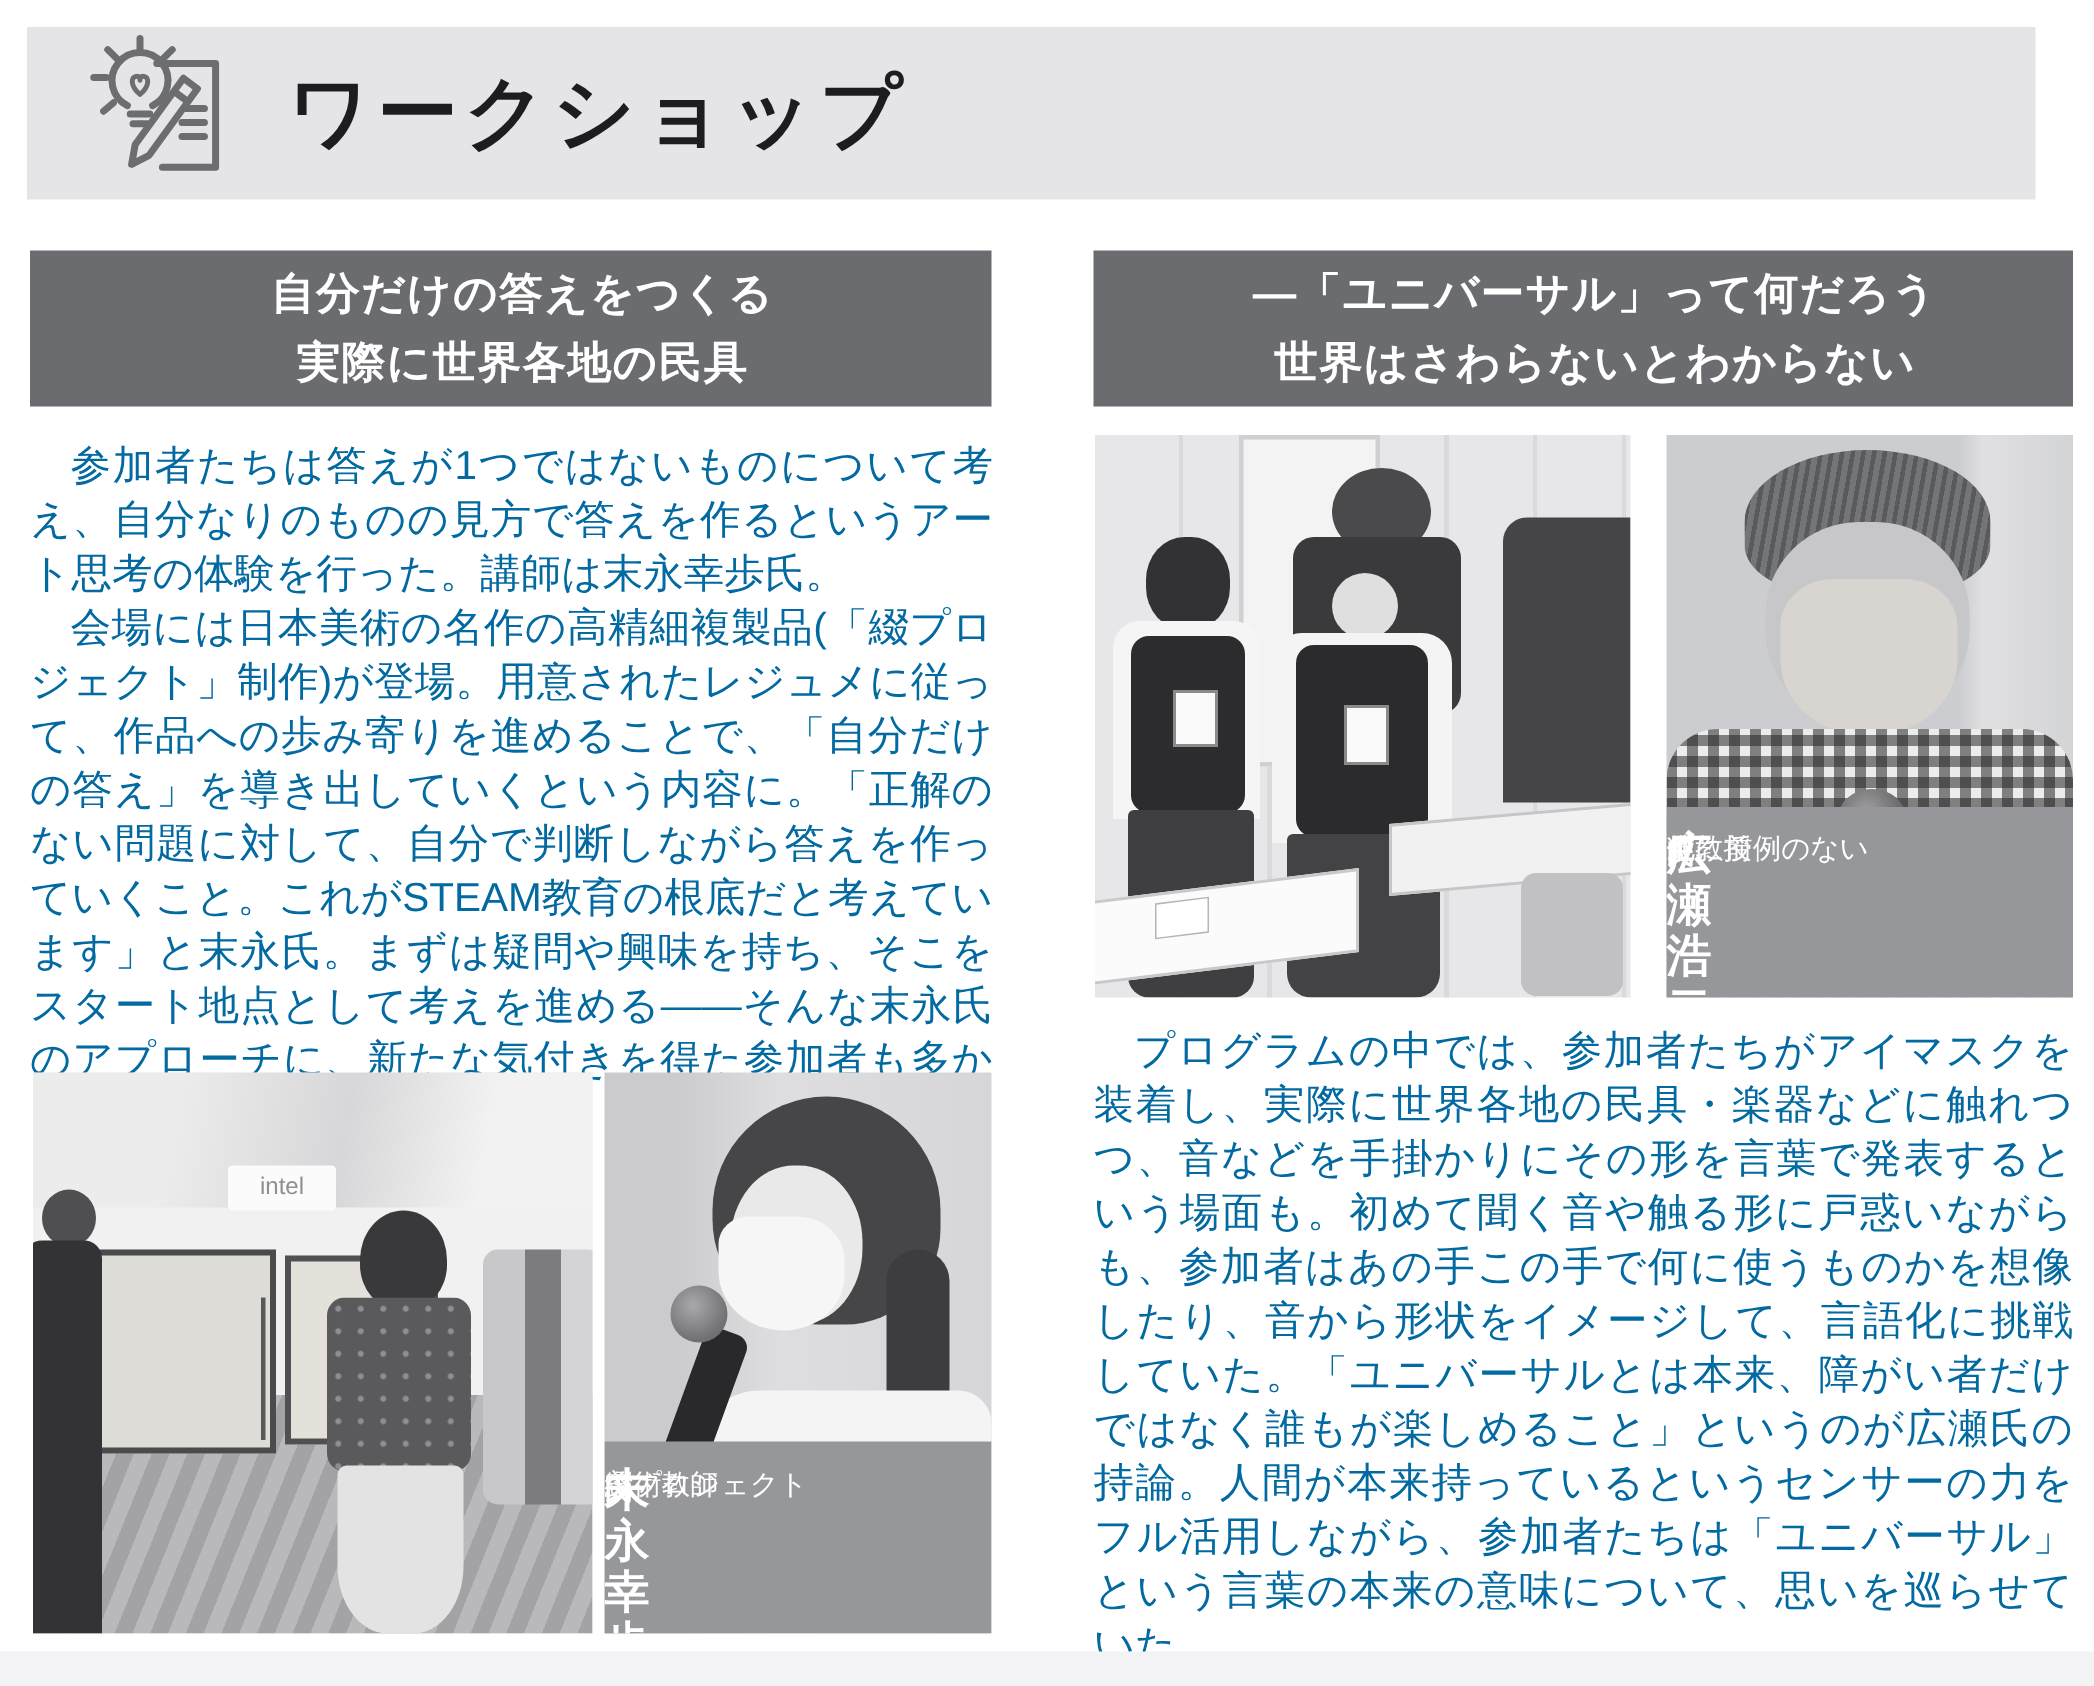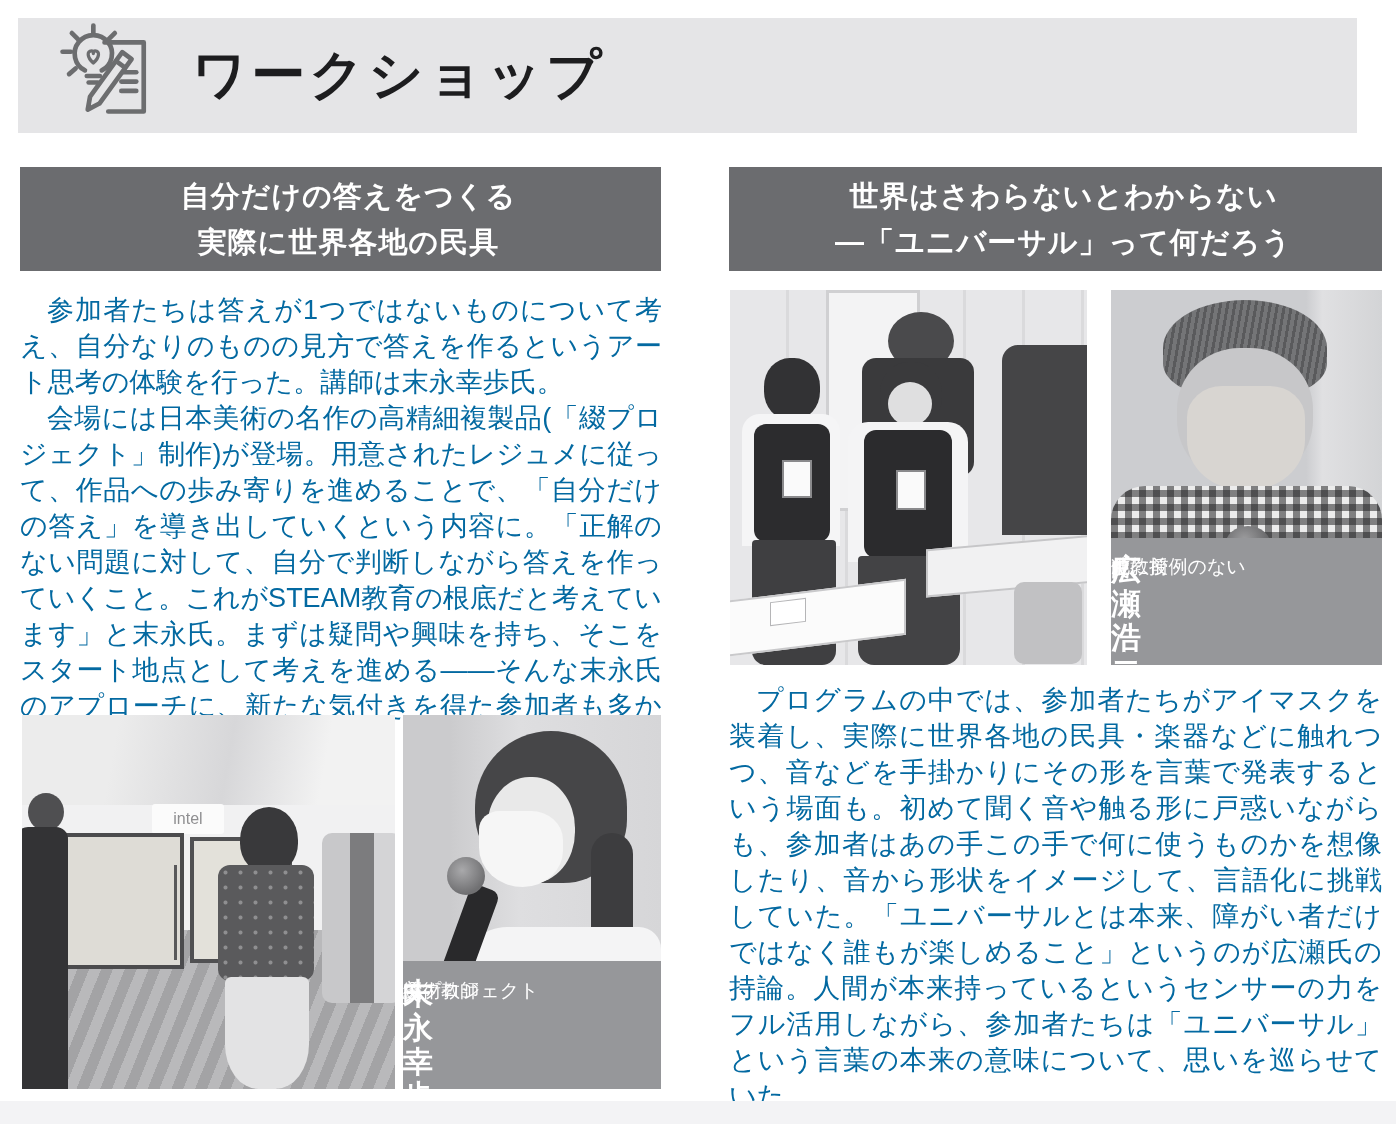--- a/index.html
+++ b/index.html
@@ -33,21 +33,21 @@
   .ph-c{left:730px;top:290px;width:357px;height:375px;}
   .ph-d{left:1111px;top:290px;width:271px;height:375px;}
 
   
   .ph-a .ceiling{left:0;top:0;width:100%;height:95px;
       background:linear-gradient(100deg,#ececec 25%,#d7d7d9 55%,#f2f2f2 80%);}
   .ph-a .wall{left:0;top:90px;width:100%;height:130px;background:#f1f1f2;}
   .ph-a .carpet{left:0;top:215px;width:100%;height:159px;
       background:repeating-linear-gradient(112deg,#a3a3a5 0 11px,#b9b9bb 11px 22px);}
   .ph-a .sign{left:130px;top:62px;width:72px;height:30px;background:#fbfbfb;border-radius:3px;
-      font-size:16px;color:#8f8f91;display:flex;align-items:center;justify-content:center;position:absolute;margin-top:27px;}
+      font-size:16px;color:#8f8f91;display:flex;align-items:center;justify-content:center;position:absolute;}
   .ph-a .screen1{left:38px;top:118px;width:116px;height:128px;background:#dedcd6;border:4px solid #4b4b4d;
       background-image:radial-gradient(circle at 30% 45%,#3c3c3e 0 16px,transparent 17px),
                        radial-gradient(circle at 62% 28%,#6c6c6e 0 9px,transparent 10px),
                        radial-gradient(circle at 75% 65%,#55555..7 0,transparent 0);}
   .ph-a .screen2{left:168px;top:122px;width:94px;height:118px;background:#e3e1da;border:4px solid #505052;
       background-image:radial-gradient(circle at 45% 55%,#48484a 0 14px,transparent 15px),
                        radial-gradient(circle at 70% 30%,#77777a 0 8px,transparent 9px);}
   .ph-a .fig-left{left:-6px;top:112px;width:52px;height:262px;background:#333335;border-radius:12px 12px 0 0;}
   .ph-a .fig-left-head{left:6px;top:78px;width:36px;height:38px;background:#4f4f51;border-radius:50%;}
   .ph-a .woman-hair{left:218px;top:92px;width:58px;height:66px;background:#39393b;border-radius:50% 50% 45% 45%;}
@@ -187,22 +187,22 @@
       <div class="name">
         <span>末永 幸歩</span>
           <span class="hon">氏</span>
       </div>
       <div class="role">美術教師</div>
       <div class="role">綴プロジェクト</div>
     </figcaption>
   </figure>
 
   <div class="title-box right">
+    <span>―「ユニバーサル」って何だろう</span>
     <span>世界はさわらないとわからない</span>
-    <span>―「ユニバーサル」って何だろう</span>
   </div>
 
   <figure class="ph ph-c" style="margin:0;">
     <div class="window"></div>
     <div class="bg-head1"></div>
     <div class="bg-body1"></div>
     <div class="bg-body2"></div>
     <div class="s1-head"></div>
     <div class="s1-shirt"></div>
     <div class="s1-vest"></div>

